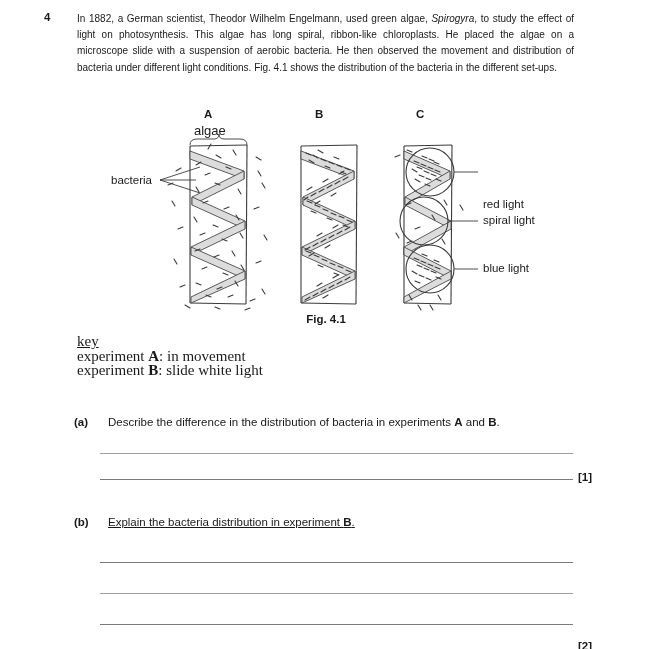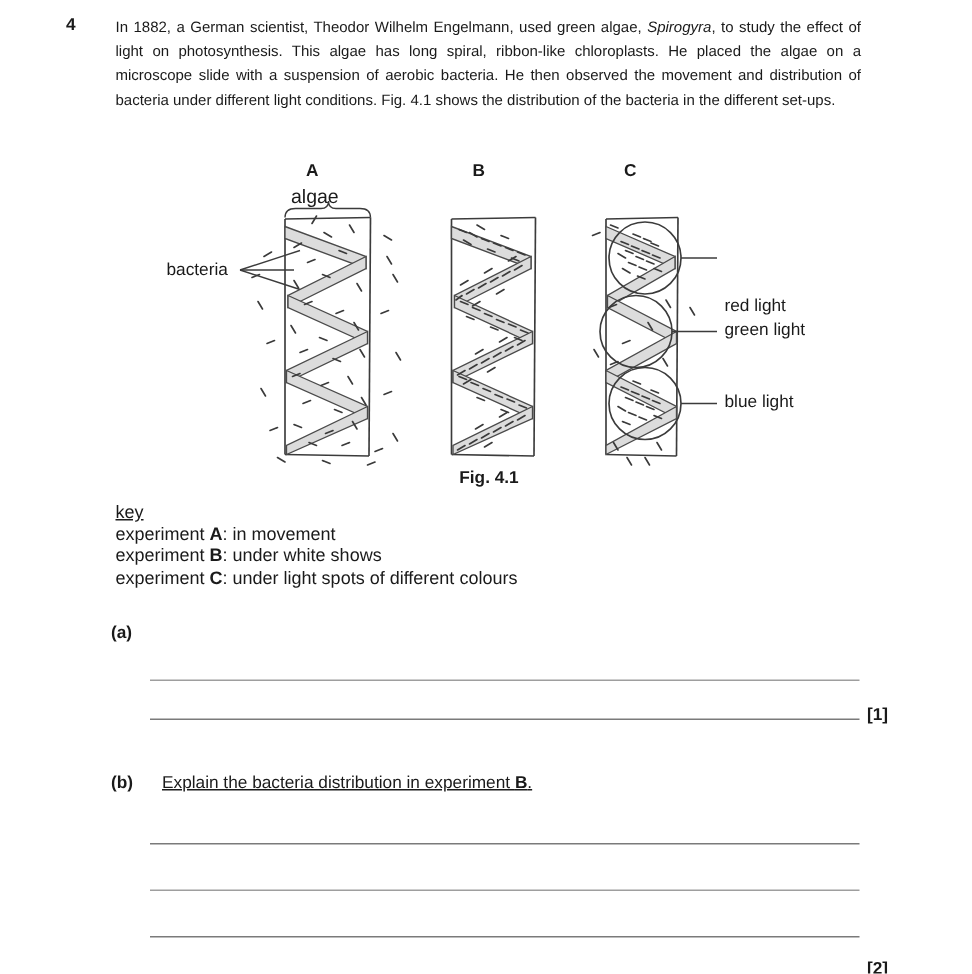--- a/index.html
+++ b/index.html
@@ -39,21 +39,21 @@
     position:absolute;font-size:11.5px;
   }
 
   .figcap{
     position:absolute;top:313px;left:0;width:648px;
     text-align:center;font-size:11.5px;font-weight:bold;
   }
   .figcap span{position:relative;left:2px;}
 
   
-  #key{position:absolute;left:77px;top:334px;font-size:12px;line-height:14.6px;}
+  #key{position:absolute;left:77px;top:334px;font-size:15px;line-height:14.6px;font-family:Liberation Serif, serif;}
   #key .key-title{text-decoration:underline;}
   #key b{font-weight:bold;}
   .part-letter{position:absolute;font-weight:bold;font-size:11.5px;}
   .part-text{position:absolute;font-size:11.5px;}
   .part-text b{font-weight:bold;}
 
   .ansline{
     position:absolute;left:100px;width:473px;height:1px;
     background:#7a7a7a;
   }
@@ -74,21 +74,21 @@
 
     <div class="panel-letter" style="left:204px;top:3px;">A</div>
     <div class="panel-letter" style="left:315px;top:3px;">B</div>
     <div class="panel-letter" style="left:416px;top:3px;">C</div>
 
     <div class="algae-label" style="left:194px;top:18px;">algae</div>
 
     <div class="bacteria-label" style="left:111px;top:69px;">bacteria</div>
 
     <div class="light-label" style="left:483px;top:60px;margin-top:33px;">red light</div>
-    <div class="light-label" style="left:483px;top:109px;">green light</div>
+    <div class="light-label" style="left:483px;top:109px;">spiral light</div>
     <div class="light-label" style="left:483px;top:157px;text-align:center;">blue light</div>
 
     <svg width="648" height="215" viewBox="0 0 648 215">
       <defs>
         <style>
           .fil  { fill:none; stroke:#3b3b3b; stroke-width:1.1; }
           .chl  { fill:#dcdcdc; stroke:#4a4a4a; stroke-width:0.9; }
           .bac  { stroke:#3a3a3a; stroke-width:1.1; stroke-linecap:round; }
           .lead { stroke:#3b3b3b; stroke-width:0.9; fill:none; }
           .circ { fill:none; stroke:#3b3b3b; stroke-width:1.1; }
@@ -326,25 +326,25 @@
         <line x1="460" y1="100" x2="463" y2="105"></line>
       </g>
     </svg>
   </div>
 
   <div class="figcap"><span>Fig. 4.1</span></div>
 
   <div id="key">
     <div class="key-title">key</div>
     <div><span>experiment </span><b>A</b><span>: in movement</span></div>
-    <div><span>experiment </span><b>B</b><span>: under white shows</span></div>
-    <div><span>experiment </span><b>C</b><span>: under light spots of different colours</span></div>
+    <div><span>experiment </span><b>B</b><span>: slide white light</span></div>
   </div>
 
   <div class="part-letter" style="left:74px;top:416px;">(a)</div>
+  <div class="part-text" style="left:108px;top:416px;"><span>Describe the difference in the distribution of bacteria in experiments </span><b>A</b><span> and </span><b>B</b><span>.</span></div>
 
   <div class="ansline faint" style="top:453px;"></div>
   <div class="ansline" style="top:479px;"></div>
   <div class="marks" style="left:578px;top:471px;">[1]</div>
 
   <div class="part-letter" style="left:74px;top:516px;">(b)</div>
   <div class="part-text" style="left:108px;top:516px;text-decoration:underline;"><span>Explain the bacteria distribution in experiment </span><b>B</b><span>.</span></div>
 
   <div class="ansline" style="top:562px;"></div>
   <div class="ansline faint" style="top:593px;"></div>

